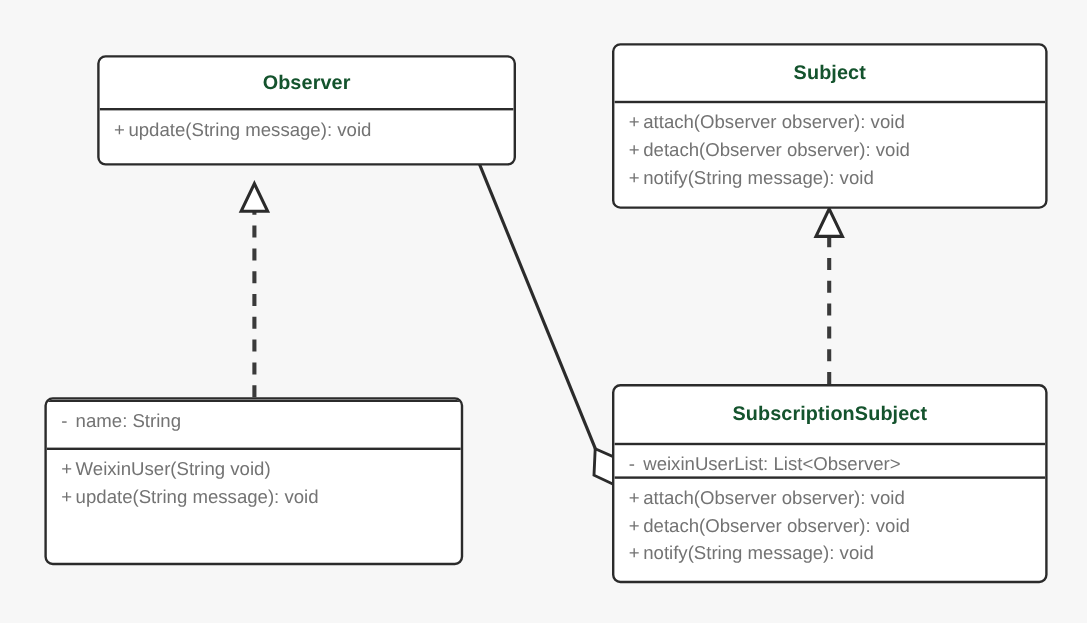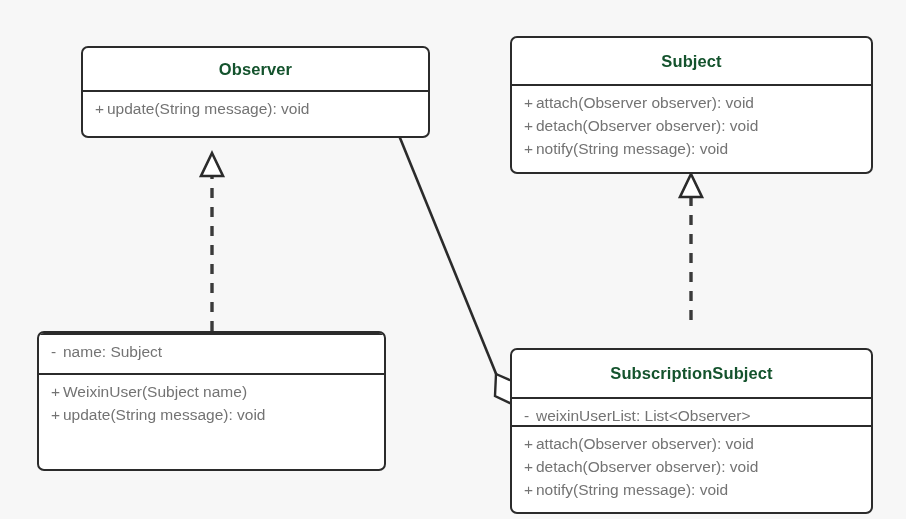--- a/index.html
+++ b/index.html
@@ -71,21 +71,21 @@
 
   #class-subject         { left: 510px; top: 36px;  width: 363px; height: 138px; }
   #class-subject .uml-name         { height: 46px; }
   #class-subject .uml-compartment  { height: 90px; }
 
   #class-weixinuser      { left: 37px;  top: 331px; width: 349px; height: 140px; }
   #class-weixinuser .uml-name          { height: 46px; }
   #class-weixinuser .comp-attrs        { height: 40px; }
   #class-weixinuser .comp-ops          { height: 52px; }
 
-  #class-subscriptionsubject { left: 510px; top: 320px; width: 363px; height: 166px; margin-top: 28px; }
+  #class-subscriptionsubject { left: 510px; top: 320px; width: 363px; height: 166px; }
   #class-subscriptionsubject .uml-name   { height: 47px; }
   #class-subscriptionsubject .comp-attrs { height: 28px; }
   #class-subscriptionsubject .comp-ops   { height: 79px; }
 </style>
 </head>
 <body>
 
 <div id="diagram-canvas">
 
   <svg id="edge-layer" viewBox="0 0 906 519">
@@ -126,26 +126,26 @@
       </div>
       <div class="uml-member">
         <span class="vis">+</span><span>notify(String message): void</span>
       </div>
     </div>
   </div>
 
   <div class="uml-class" id="class-weixinuser">
     <div class="uml-compartment comp-attrs">
       <div class="uml-member">
-        <span class="vis">-</span><span>name: Subject</span>
+        <span class="vis">-</span><span>name: String</span>
       </div>
     </div>
     <div class="uml-compartment comp-ops">
       <div class="uml-member">
-        <span class="vis">+</span><span>WeixinUser(Subject name)</span>
+        <span class="vis">+</span><span>WeixinUser(String void)</span>
       </div>
       <div class="uml-member">
         <span class="vis">+</span><span>update(String message): void</span>
       </div>
     </div>
   </div>
 
   <div class="uml-class" id="class-subscriptionsubject">
     <div class="uml-name">SubscriptionSubject</div>
     <div class="uml-compartment comp-attrs">

